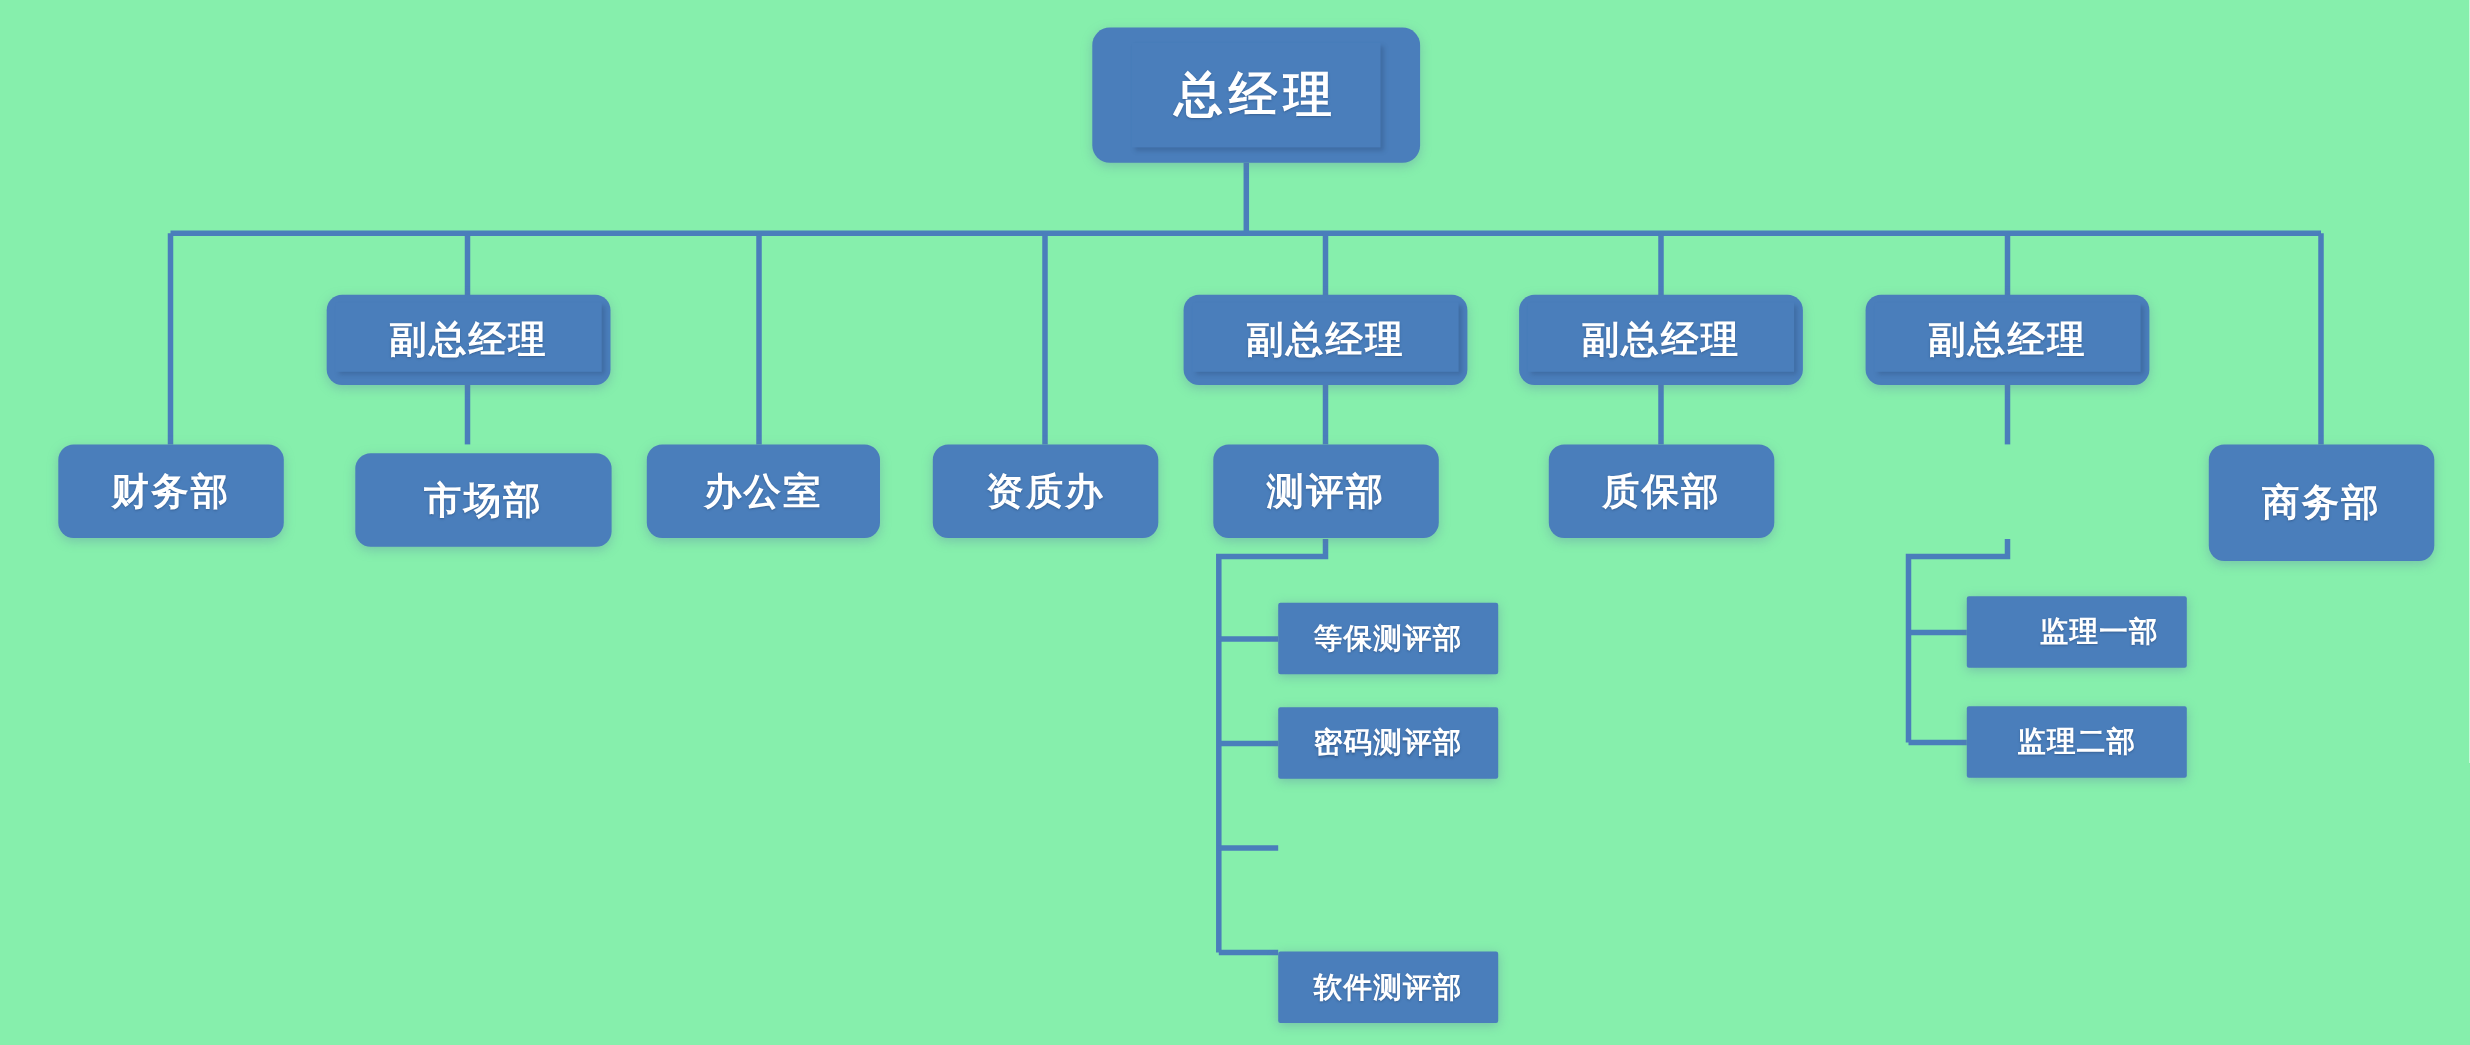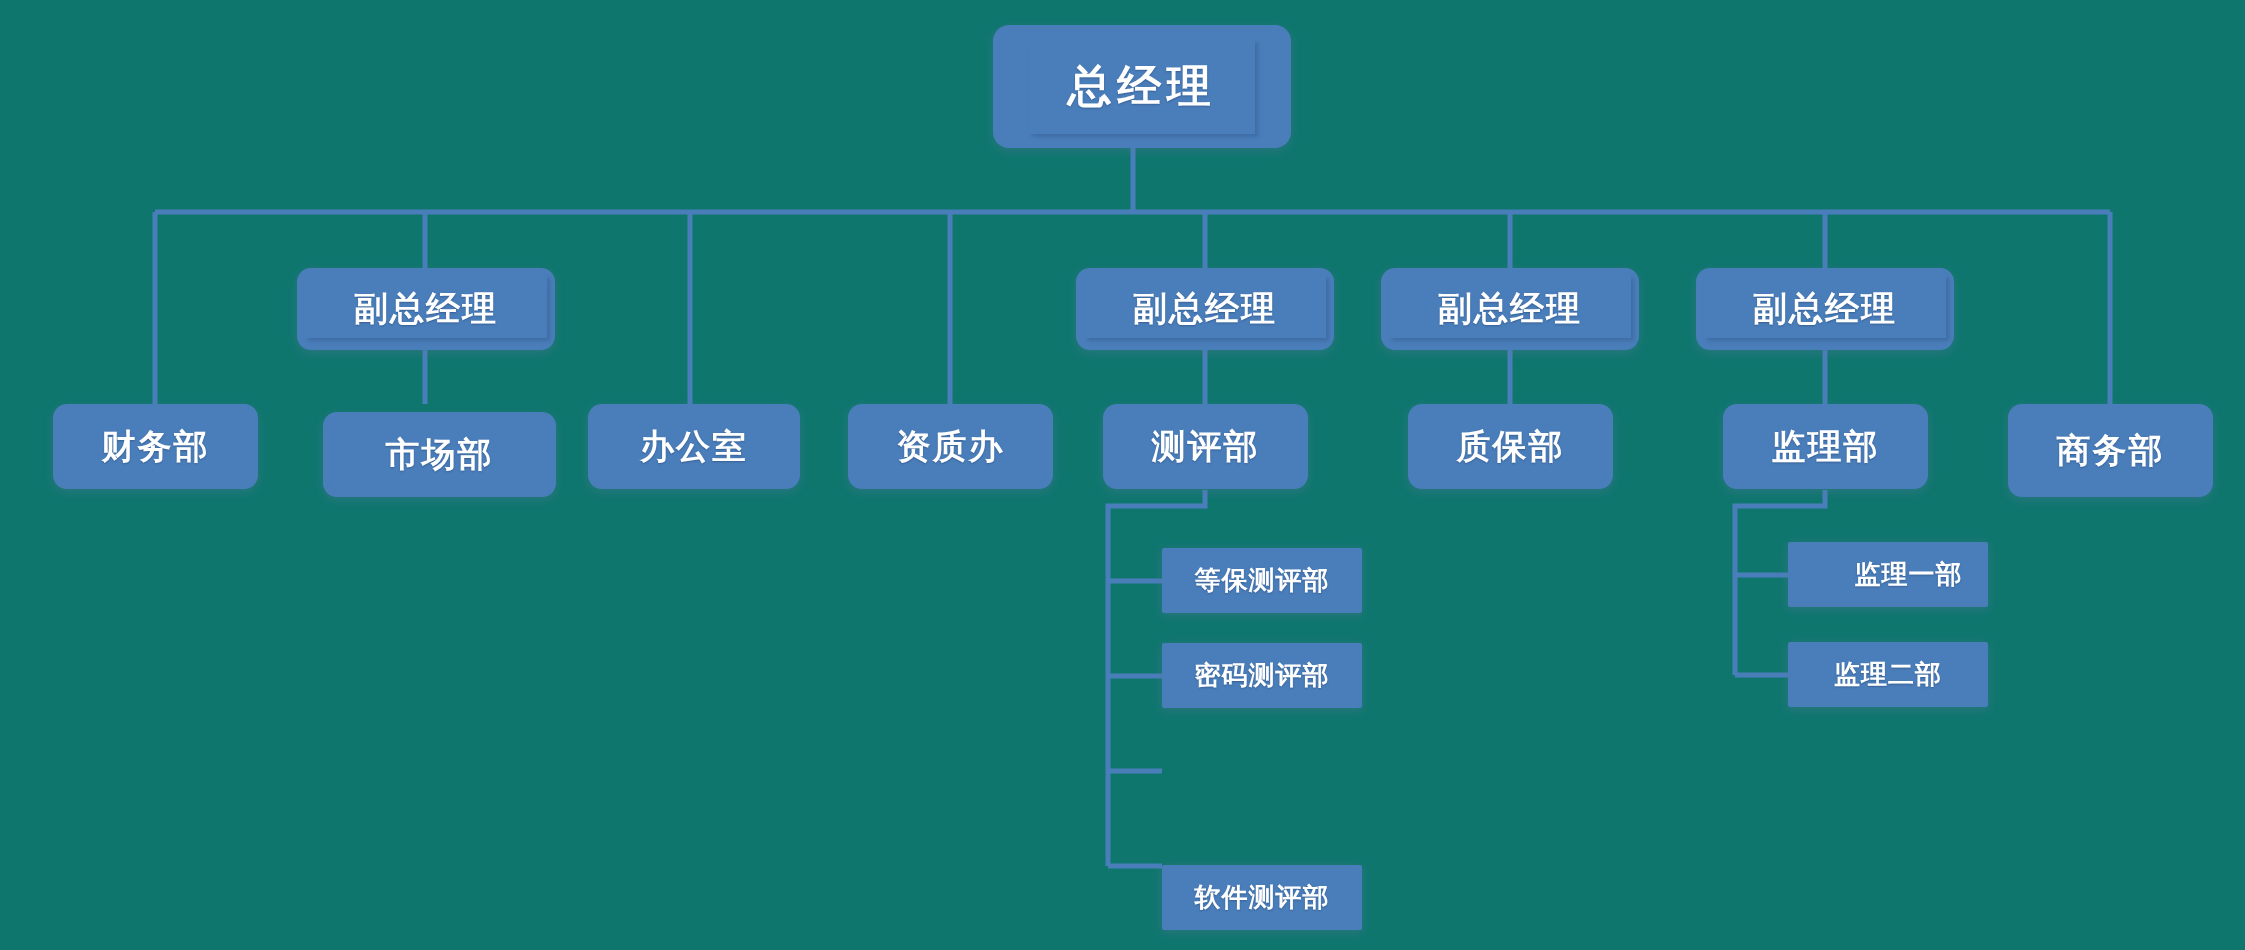--- a/index.html
+++ b/index.html
@@ -8,21 +8,21 @@
     padding: 0;
     background: #ffffff;
   }
   body {
     font-family: "Liberation Sans", "DejaVu Sans", sans-serif;
   }
   #chart-root {
     position: relative;
     width: 2245px;
     height: 950px;
-    background: #0f766e;
+    background: #86efac;
     overflow: hidden;
   }
   #connector-layer {
     position: absolute;
     left: 0;
     top: 0;
     width: 2245px;
     height: 950px;
     pointer-events: none;
   }
@@ -175,26 +175,22 @@
   <div class="node lvl3" style="left:1103px; top:404px; width:205px; height:85px;">
 
     <span class="label">测评部</span>
   </div>
 
   <div class="node lvl3" style="left:1408px; top:404px; width:205px; height:85px;font-family:Liberation Serif, serif;">
 
     <span class="label">质保部</span>
   </div>
 
-  <div class="node lvl3" style="left:1723px; top:404px; width:205px; height:85px;">
-
-    <span class="label">监理部</span>
-  </div>
-
-  <div class="node lvl3" style="left:2008px; top:404px; width:205px; height:93px;">
+
+  <div class="node lvl3" style="left:2008px; top:404px; width:205px; height:106px;">
 
     <span class="label">商务部</span>
   </div>
 
   <div class="node lvl4" style="left:1162px; top:548px; width:200px; height:65px;">
 
     <span class="label">等保测评部</span>
   </div>
 
   <div class="node lvl4" style="left:1162px; top:643px; width:200px; height:65px;">

